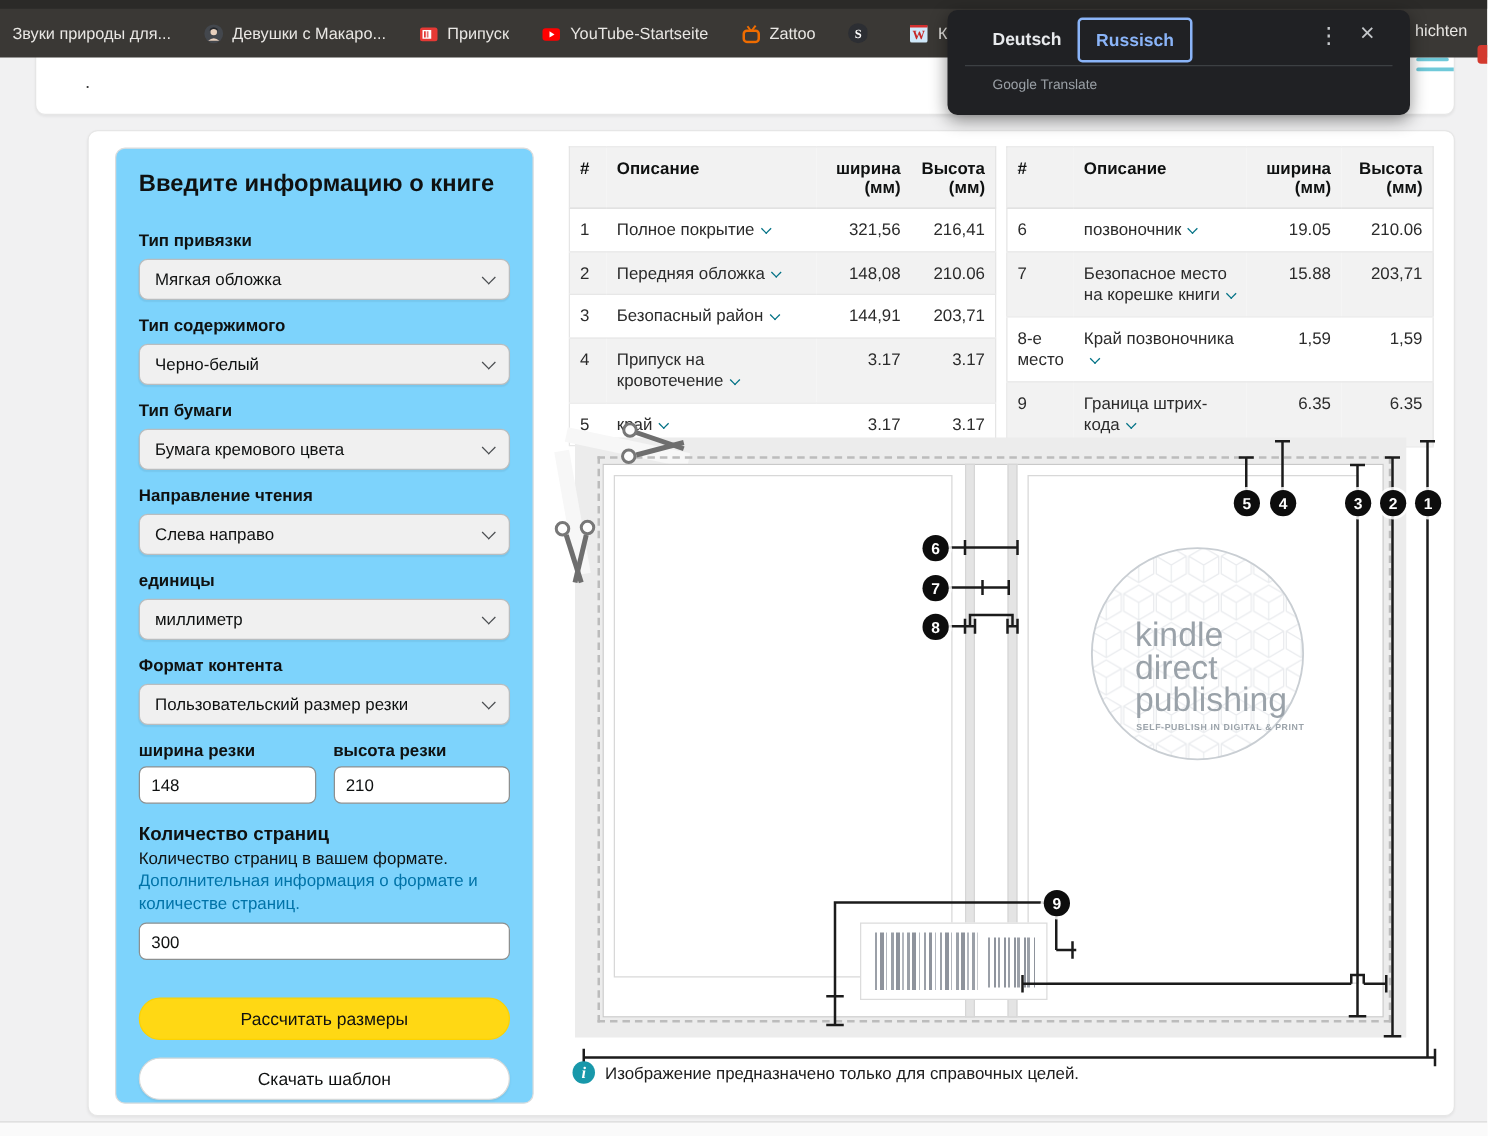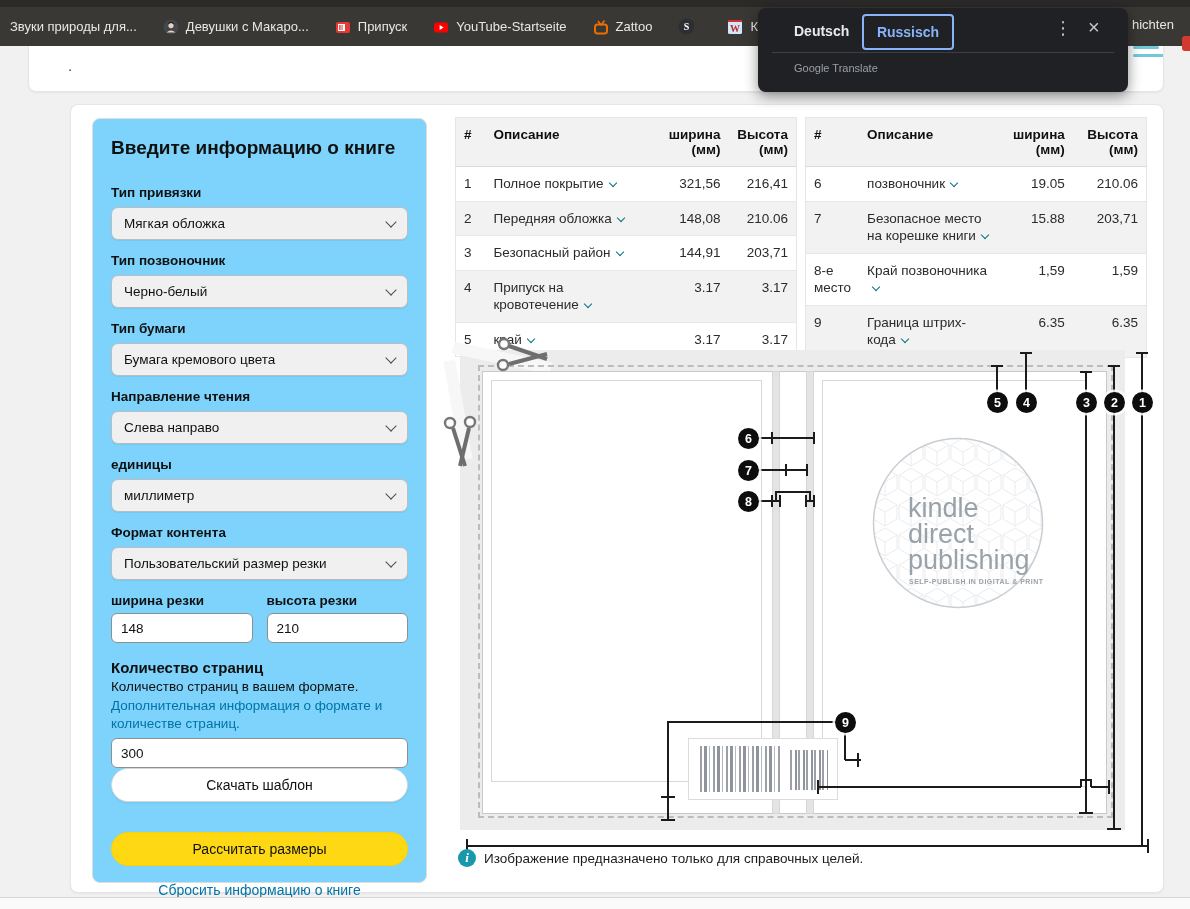--- a/index.html
+++ b/index.html
@@ -167,21 +167,21 @@
 
   <div class="abs" id="form">
     <h1>Введите информацию о книге</h1>
 
     <div class="flabel">Тип привязки</div>
     <div class="sel">
       <span>Мягкая обложка</span>
         <span class="chev"></span>
     </div>
 
-    <div class="flabel">Тип позвоночник</div>
+    <div class="flabel">Тип содержимого</div>
     <div class="sel">
       <span>Черно-белый</span>
         <span class="chev"></span>
     </div>
 
     <div class="flabel">Тип бумаги</div>
     <div class="sel">
       <span>Бумага кремового цвета</span>
         <span class="chev"></span>
     </div>
@@ -213,22 +213,22 @@
         <div class="flabel" style="margin-bottom:5px;">высота резки</div>
         <input class="tin" style="width: 100%;" value="210">
       </div>
     </div>
 
     <div class="pg-title">Количество страниц</div>
     <div class="pg-desc">Количество страниц в вашем формате.</div>
     <a class="tlink">Дополнительная информация о формате и количестве страниц.</a>
     <input class="tin" style="width: 100%; margin-top: 6px;" value="300">
 
+    <div class="btn btn-yellow">Рассчитать размеры</div>
     <div class="btn btn-white">Скачать шаблон</div>
-    <div class="btn btn-yellow">Рассчитать размеры</div>
     <div class="resetrow"><a class="tlink" style="font-size:14px;">Сбросить информацию о книге</a></div>
   </div>
 
   <div class="abs" style="left:455px;top:117px;">
     <table class="kdp">
       <colgroup>
           <col style="width:30px">
           <col style="width:168px">
           <col style="width:76px">
           <col style="width:68px">

